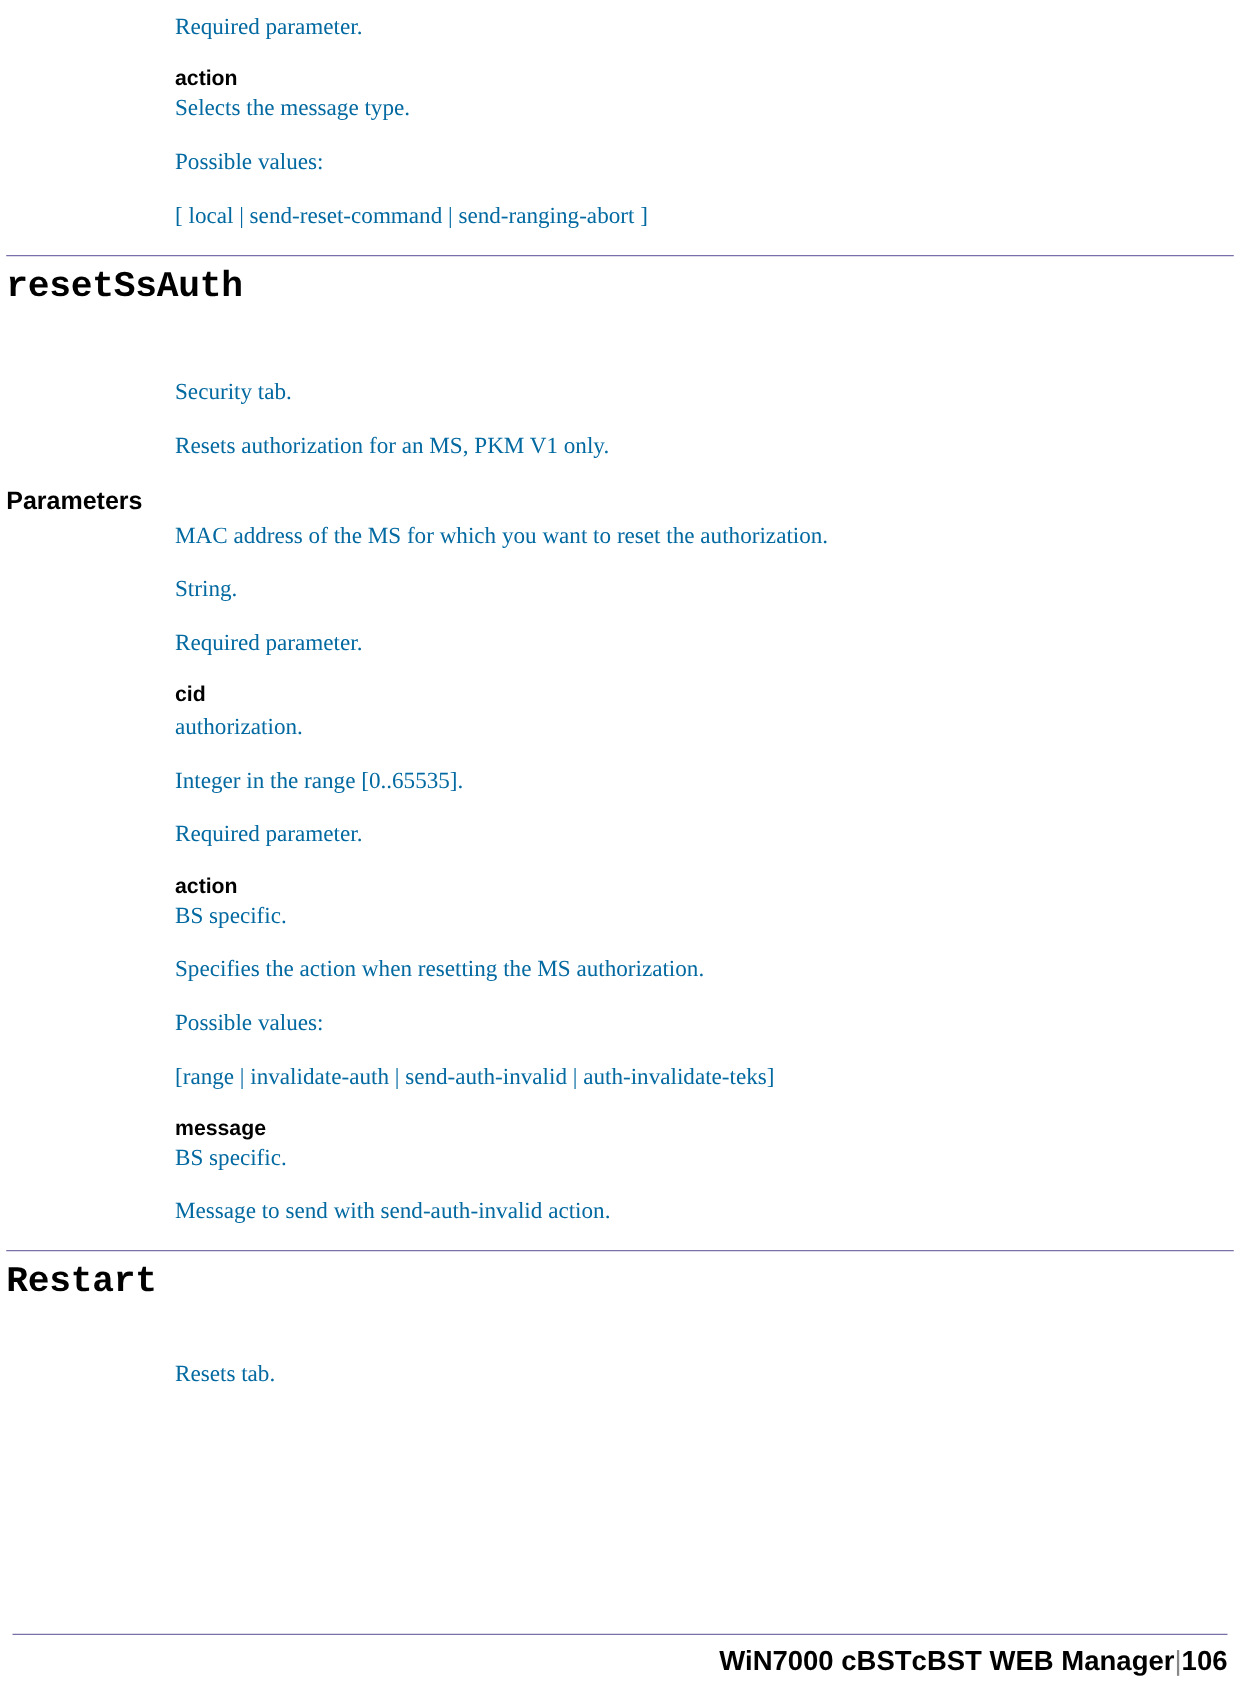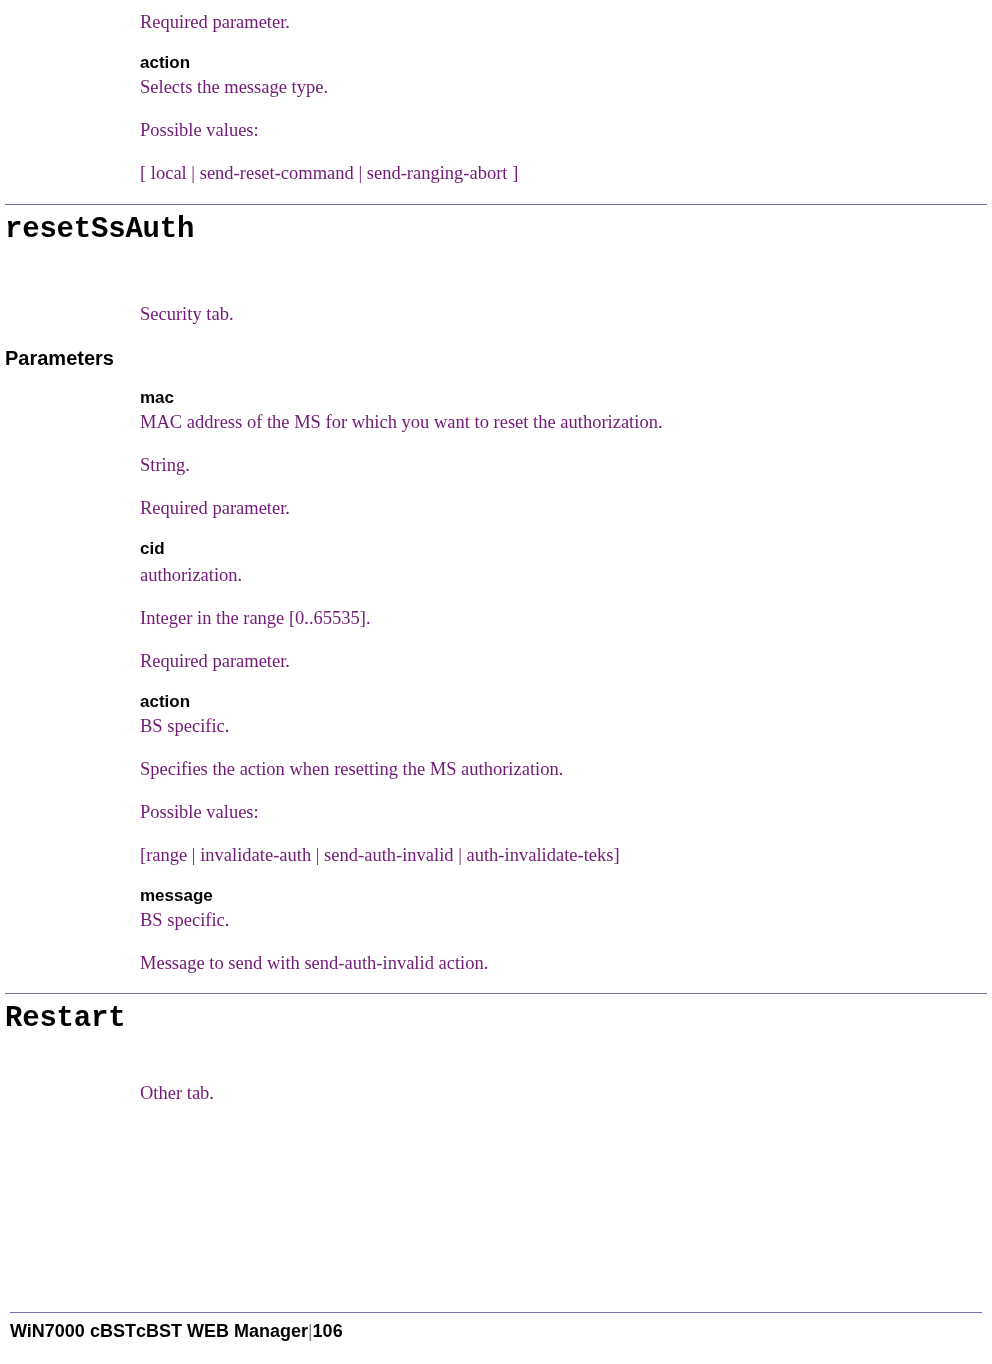--- a/index.html
+++ b/index.html
@@ -46,39 +46,40 @@
       font-family: Arial, Helvetica, sans-serif;
       font-weight: bold;
       font-size: 17px;
       margin: 18px 0 0 0;
     }
     .body-text {
       font-family: 'Palatino Linotype', Palatino, Georgia, serif;
       font-size: 18.5px;
       line-height: 1.35;
       margin: 4px 0 18px 0;
-      color: #701a75;
+      color: #0369a1;
     }
     .body-text.first-after-param {
       margin-top: 2px;
     }
     .footer {
       position: absolute;
       bottom: 22px;
       left: 5px;
       right: 5px;
     }
     .footer-row {
       display: flex;
-      justify-content: flex-start;
+      justify-content: flex-end;
       align-items: baseline;
       font-family: Arial, Helvetica, sans-serif;
       font-weight: bold;
-      font-size: 18px;
+      font-size: 22px;
       padding: 0 5px;
+      margin-left: 17px;
     }
     .footer-right {
       display: flex;
       align-items: baseline;
     }
     .footer-sep {
       color: #888;
       font-weight: normal;
     }
     .page-num {
@@ -106,27 +107,27 @@
     <p class="body-text">[ local | send-reset-command | send-ranging-abort ]</p>
   </div>
 
   <hr class="hr">
   <div class="h2">resetSsAuth</div>
 
   <div class="spacer-big"></div>
 
   <div class="content">
     <p class="body-text">Security tab.</p>
+    <p class="body-text">Resets authorization for an MS, PKM V1 only.</p>
   </div>
 
   <div class="h3">Parameters</div>
 
   <div class="content">
 
-    <div class="param-name">mac</div>
     <p class="body-text first-after-param">MAC address of the MS for which you want to reset the authorization.</p>
     <p class="body-text">String.</p>
     <p class="body-text">Required parameter.</p>
 
     <div class="param-name">cid</div>
     <p class="body-text">authorization.</p>
     <p class="body-text">Integer in the range [0..65535].</p>
     <p class="body-text">Required parameter.</p>
 
     <div class="param-name">action</div>
@@ -139,21 +140,21 @@
     <p class="body-text first-after-param">BS specific.</p>
     <p class="body-text">Message to send with send-auth-invalid action.</p>
   </div>
 
   <hr class="hr" style="margin-top:2px;">
   <div class="h2">Restart</div>
 
   <div class="spacer-med"></div>
 
   <div class="content">
-    <p class="body-text">Other tab.</p>
+    <p class="body-text">Resets tab.</p>
   </div>
 
 </div>
 
 <div class="footer">
   <hr class="hr-footer">
   <div class="footer-row">
     <span>WiN7000 cBST</span>
     <span class="footer-right">
       <span>cBST WEB Manager</span>

